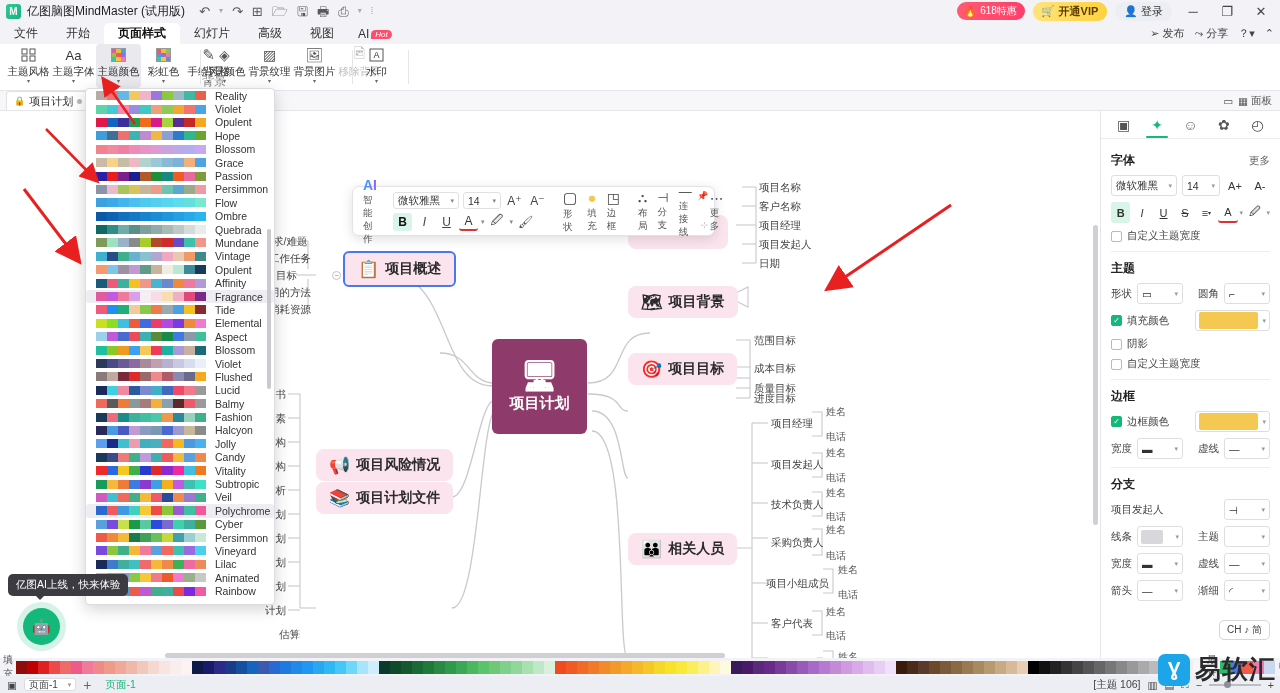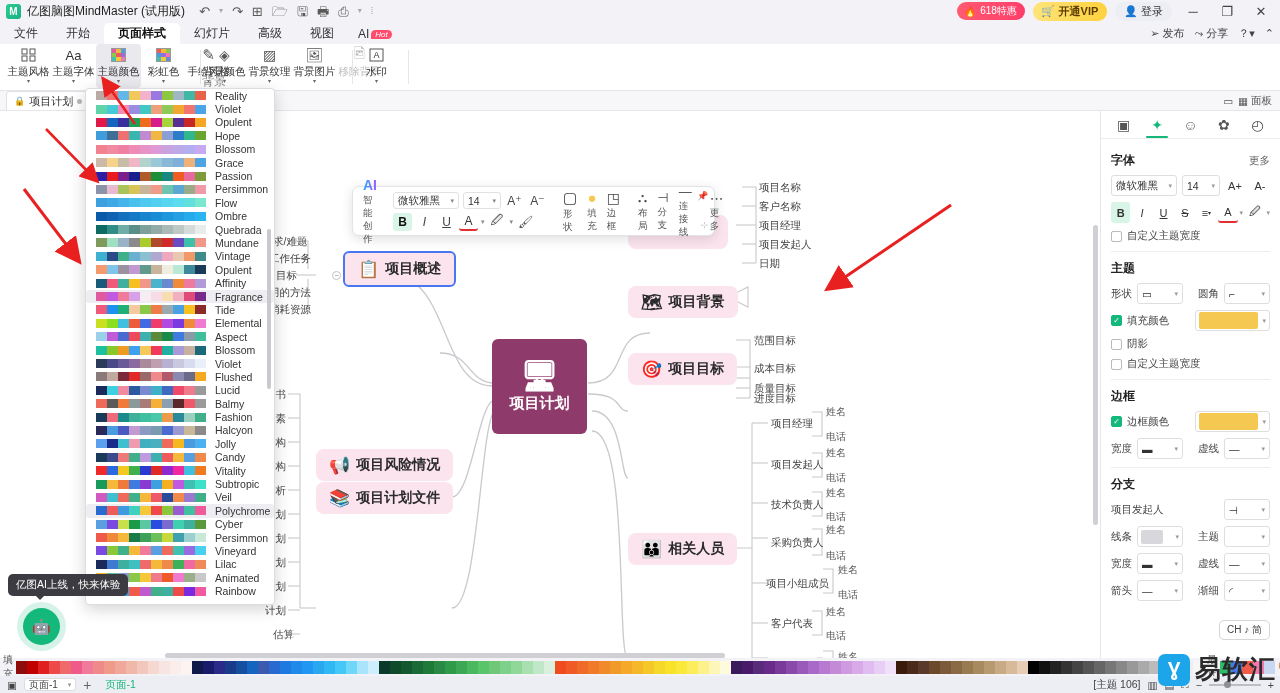--- a/index.html
+++ b/index.html
@@ -437,21 +437,21 @@
   <div class="leaf" style="left:265px;top:277px">明书</div>
   <div class="leaf" style="left:265px;top:301px">因素</div>
   <div class="leaf" style="left:265px;top:325px">结构</div>
   <div class="leaf" style="left:265px;top:349px">结构</div>
   <div class="leaf" style="left:265px;top:373px">分析</div>
   <div class="leaf" style="left:265px;top:397px">计划</div>
   <div class="leaf" style="left:265px;top:421px">计划</div>
   <div class="leaf" style="left:265px;top:445px">计划</div>
   <div class="leaf" style="left:265px;top:469px">计划</div>
   <div class="leaf" style="left:265px;top:493px">计划</div>
-  <div class="leaf" style="left:273px;top:517px">估算</div>
+  <div class="leaf" style="left:279px;top:517px">估算</div>
   <div class="leaf" style="left:265px;top:541px">计划</div>
 
   <div class="leaf" style="left:759px;top:70px">项目名称</div>
   <div class="leaf" style="left:759px;top:89px">客户名称</div>
   <div class="leaf" style="left:759px;top:108px">项目经理</div>
   <div class="leaf" style="left:759px;top:127px">项目发起人</div>
   <div class="leaf" style="left:759px;top:146px">日期</div>
 
   <div class="leaf" style="left:754px;top:223px">范围目标</div>
   <div class="leaf" style="left:754px;top:251px">成本目标</div>

